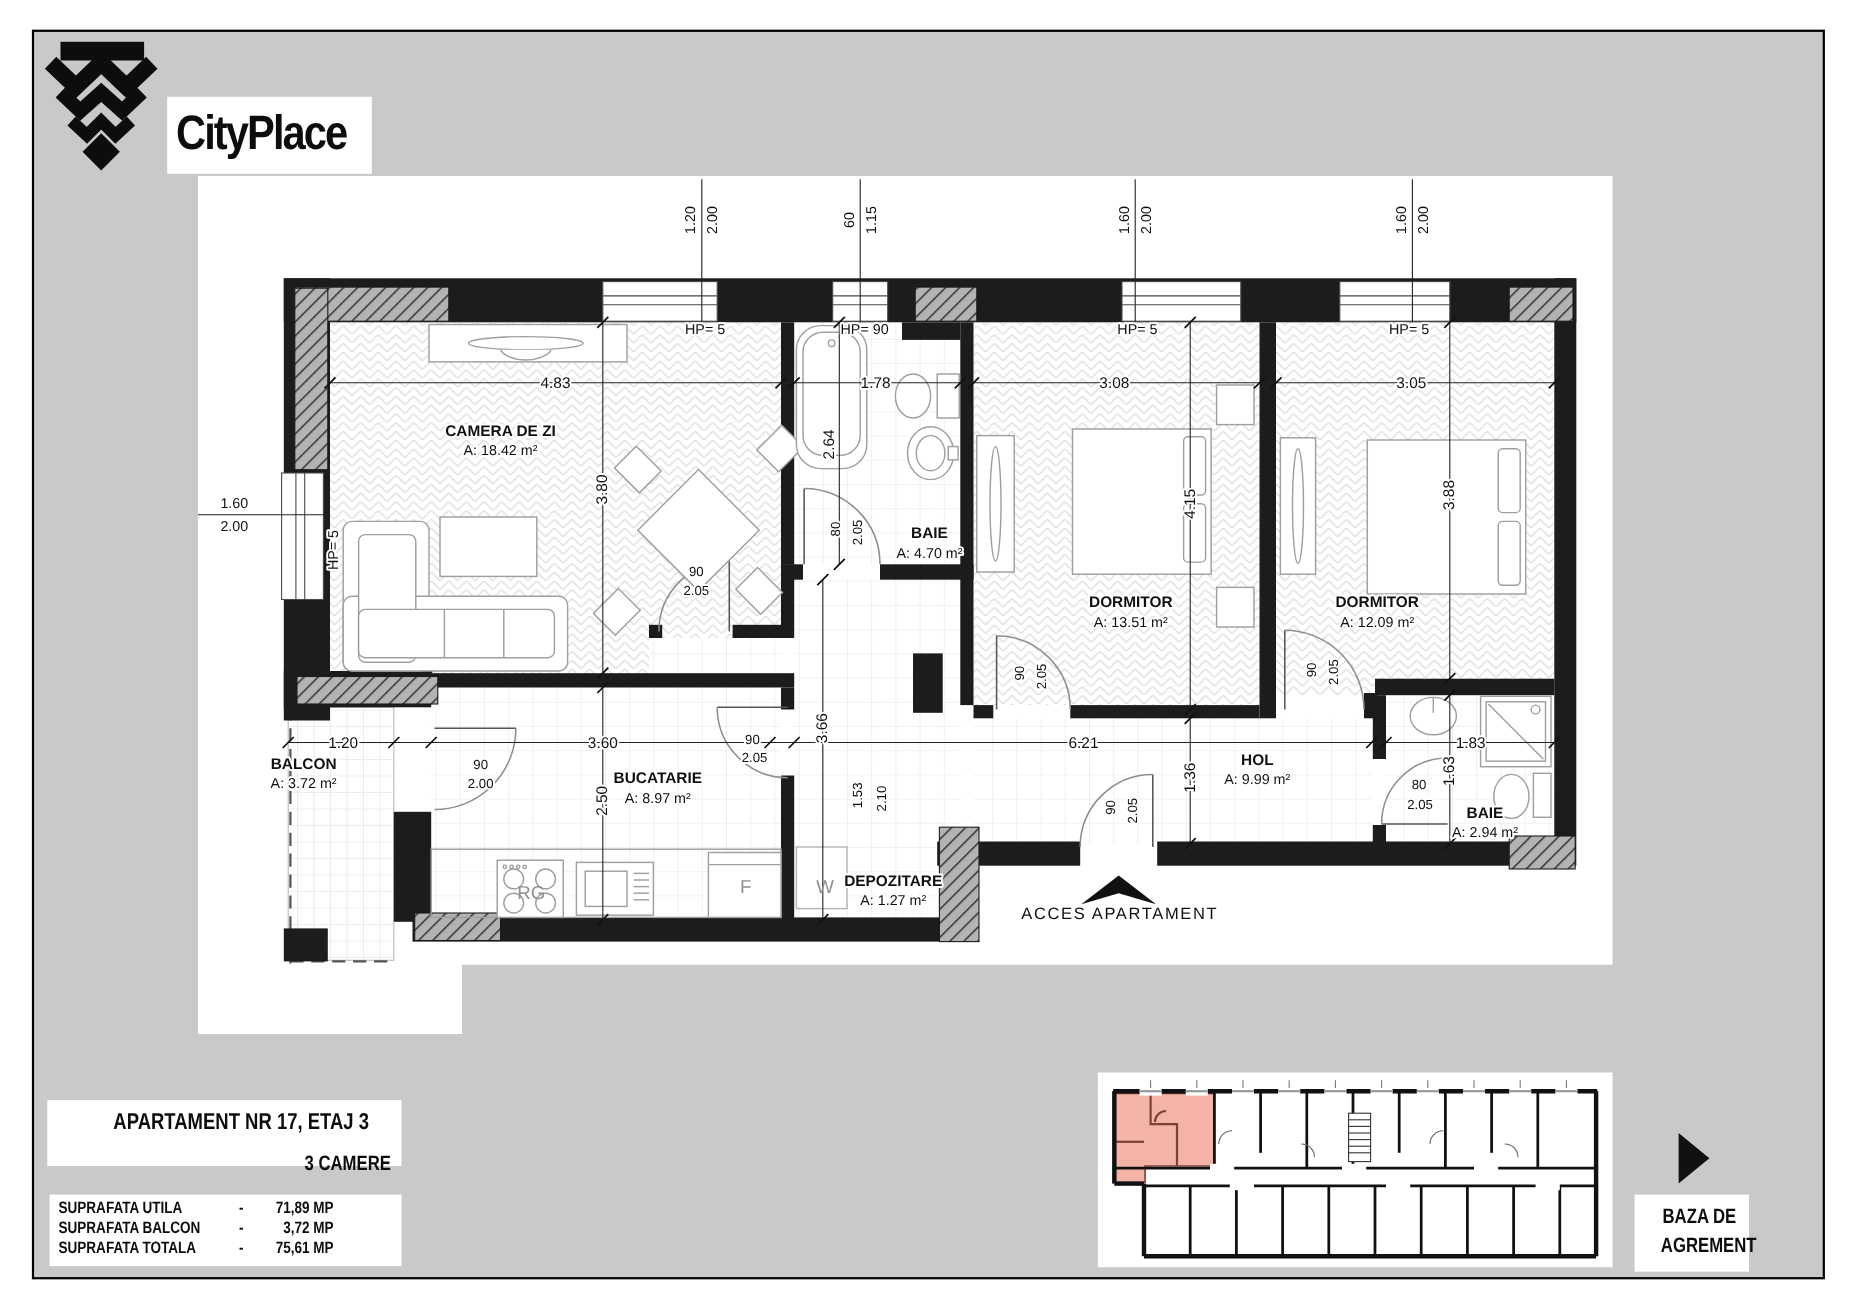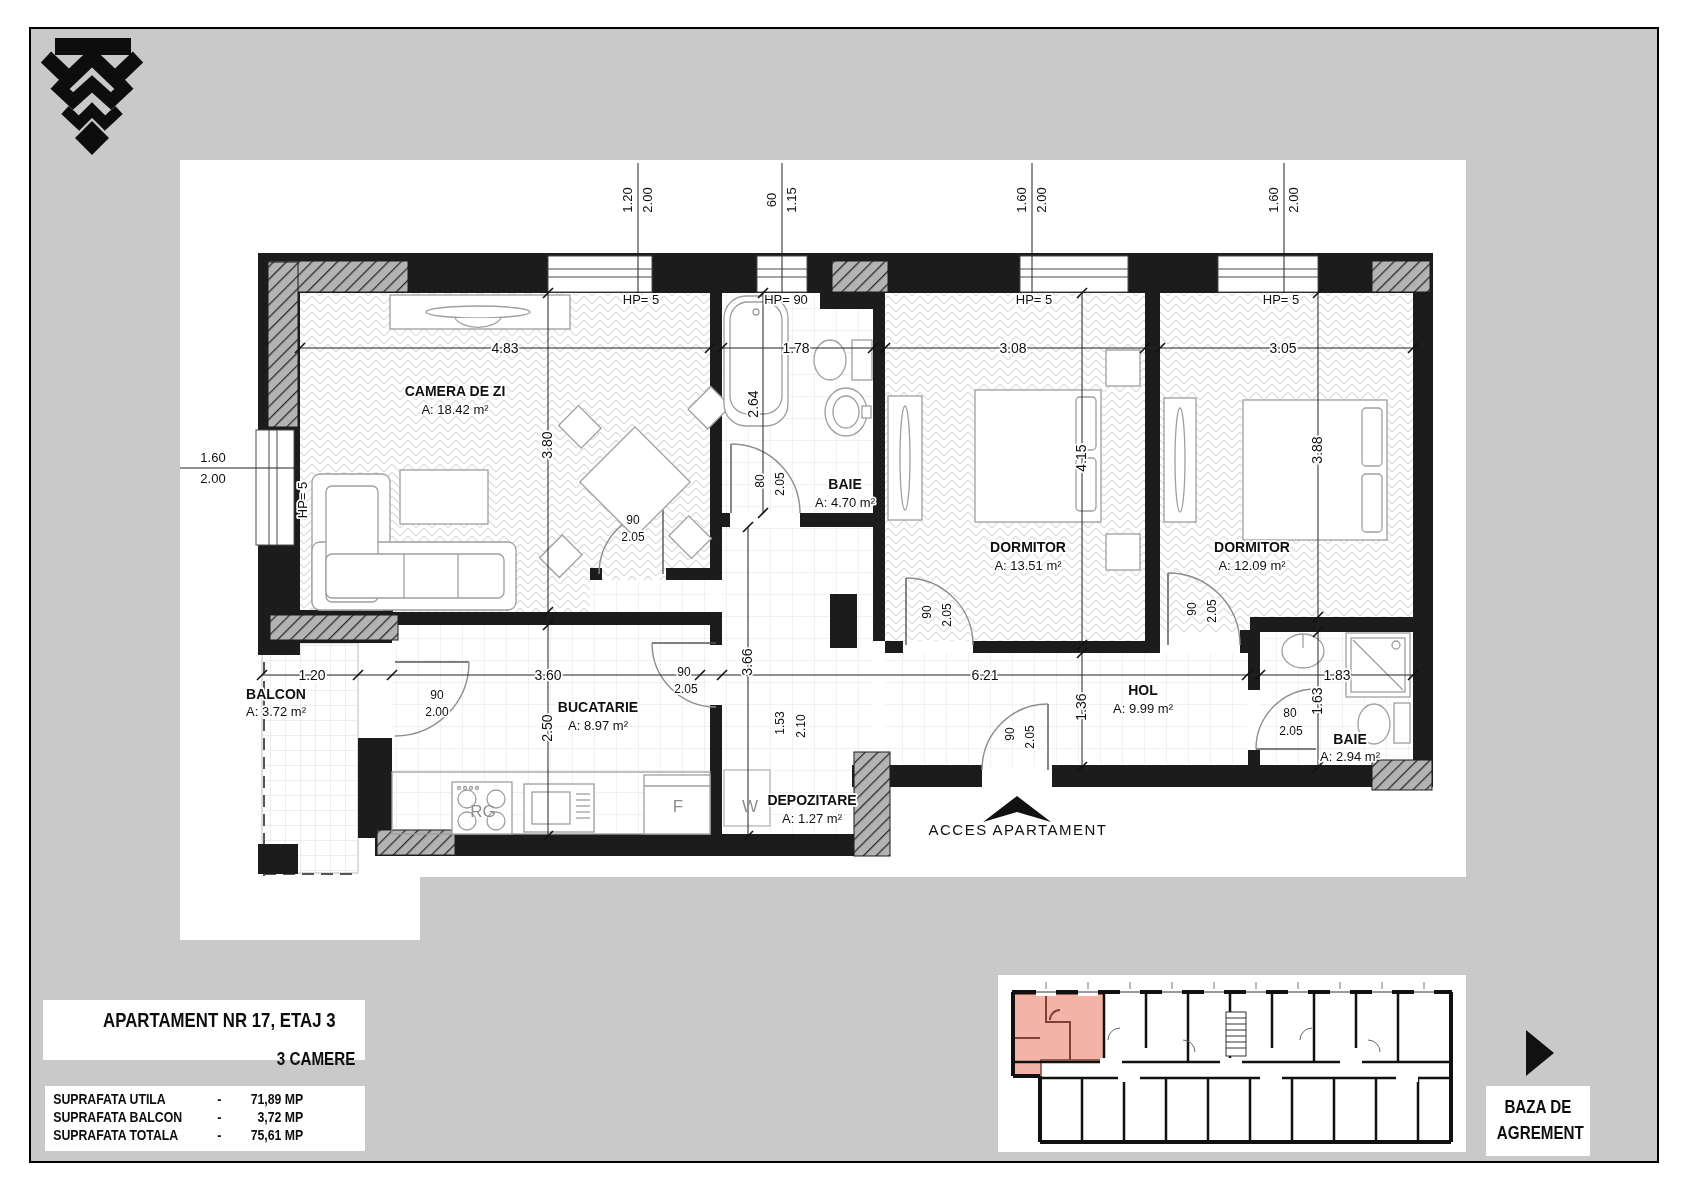--- a/index.html
+++ b/index.html
@@ -32,21 +32,21 @@
   .cond{display:inline-block;transform:scaleX(.8);transform-origin:center;white-space:nowrap;}
   #surface-box{left:45px;top:1086px;width:320px;height:62px;background:#fff;
                padding-top:3px;color:#0d0d0d;}
   .srow{display:flex;height:18px;align-items:center;font-size:15px;font-weight:bold;
         transform:scaleX(.82);transform-origin:left center;padding-left:10px;}
   .srow .sl{width:185px;}
   .srow .sd{width:35px;text-align:center;}
   .srow .sv{width:85px;text-align:right;}
   #baza-box{left:1486px;top:1086px;width:104px;height:70px;background:#fff;
             text-align:center;color:#0d0d0d;}
-  #baza-box div{font-size:19px;font-weight:bold;line-height:26px;}
+  #baza-box div{font-size:19px;font-weight:bold;line-height:26px;margin-left:13px;}
   #baza-box .b1{margin-top:8px;}
 </style>
 </head>
 <body>
 
 <div id="page">
   <div id="frame" class=""></div>
 
   <svg id="plan-svg" width="1683" height="1190" viewBox="0 0 1683 1190">
     <defs>
@@ -532,20 +532,23 @@
         <text x="1034" y="737" class="lbl door" transform="rotate(-90 1034 737)">2.05</text>
         <text x="784" y="723" class="lbl door" transform="rotate(-90 784 723)">1.53</text>
         <text x="805" y="726" class="lbl door" transform="rotate(-90 805 726)">2.10</text>
         <text x="483" y="817" class="lbl app">RG</text>
         <text x="678" y="812" class="lbl app">F</text>
         <text x="750" y="812" class="lbl app">W</text>
         <text x="1018" y="835" class="lbl access">ACCES APARTAMENT</text>
       </g>
   </svg>
 
+  <div id="logo-band" class="overlay">
+    <div id="logo-text">CityPlace</div>
+  </div>
 
   <div id="title-box" class="overlay">
     <div class="t1"><span class="cond">APARTAMENT NR 17, ETAJ 3</span></div>
     <div class="t2"><span class="cond">3 CAMERE</span></div>
   </div>
 
   <div id="surface-box" class="overlay">
     <div class="srow">
       <span class="sl">SUPRAFATA UTILA</span>
       <span class="sd">-</span>

